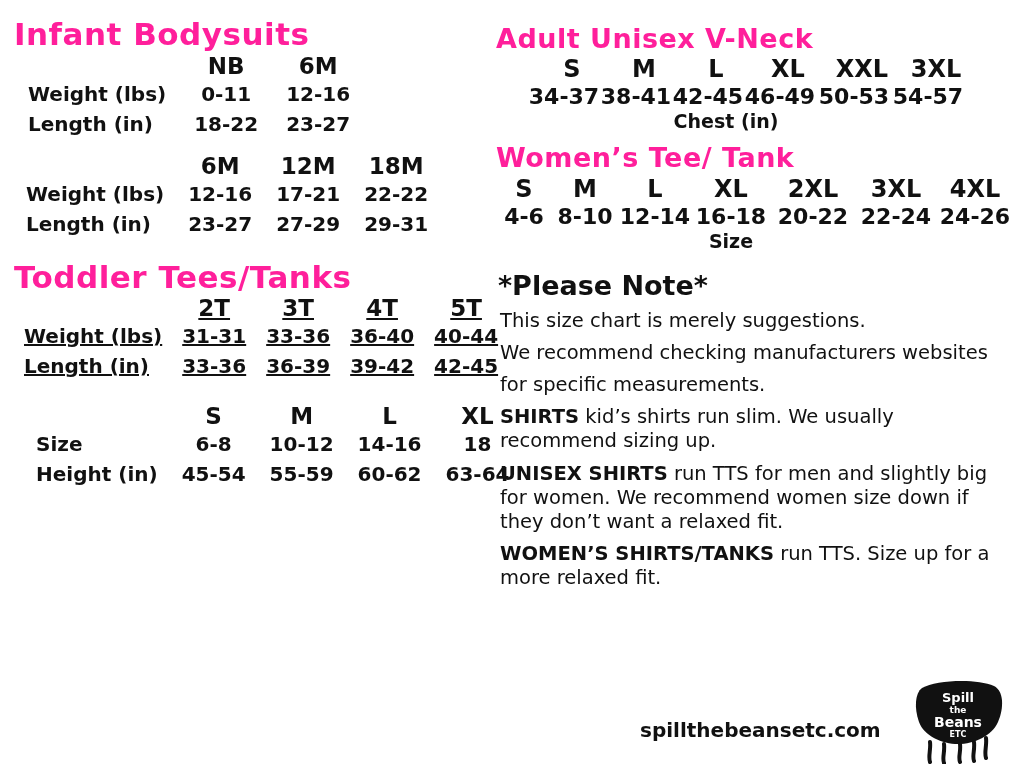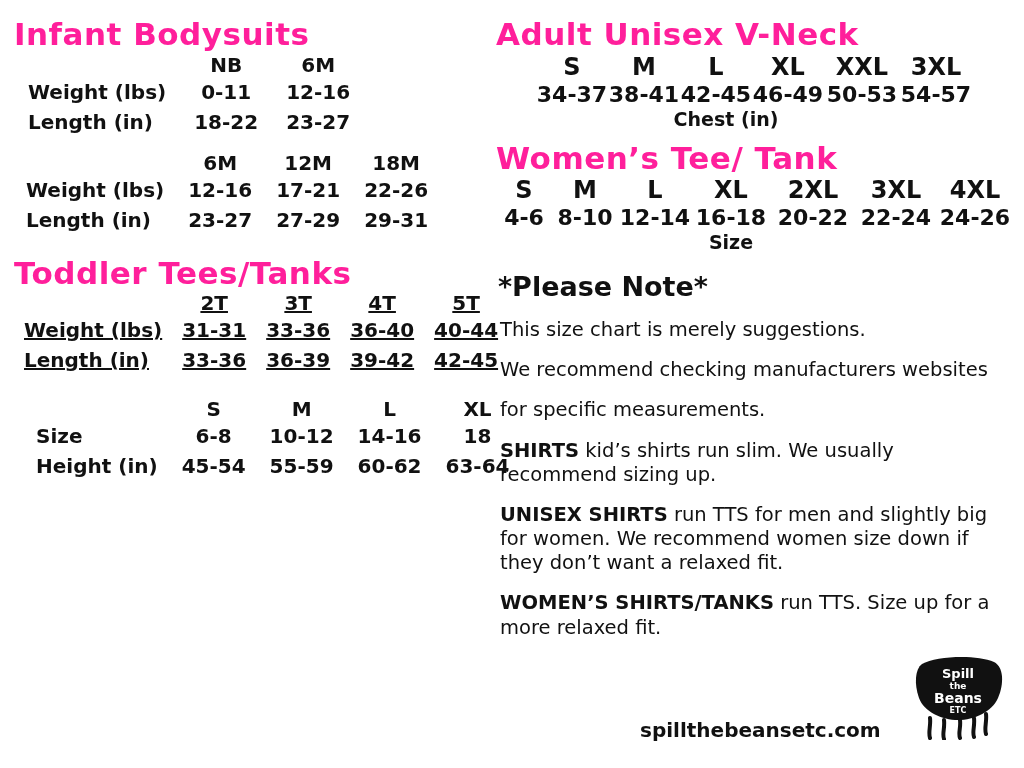--- a/index.html
+++ b/index.html
@@ -32,39 +32,39 @@
   .sec-title {
     color: #ff1f9b;
     font-family: "DejaVu Sans", sans-serif;
     font-weight: bold;
     font-size: 31px;
     letter-spacing: 0.5px;
     line-height: 1.05;
     margin: 0 0 2px 0;
     white-space: nowrap;
   }
-  .sec-title.right { font-size: 31px; }
+  .sec-title.right { font-size: 27px; margin-top: 7px; }
 
   table.size {
     border-collapse: collapse;
     font-weight: bold;
     font-size: 20px;
     color: #111;
   }
   table.size td, table.size th {
     padding: 2px 6px;
     text-align: center;
     white-space: nowrap;
     font-weight: bold;
   }
   table.size td.rowhead, table.size th.rowhead {
     text-align: left;
     padding-right: 10px;
   }
-  table.size th { font-size: 20px; }
+  table.size th { font-size: 23px; }
 
   
   #infant-bodysuits table { margin-left: 0px; }
   #infant-bodysuits th { padding: 0 14px; }
   #infant-bodysuits td { padding: 3px 14px; }
 
   #infant-tees table { margin-left: 0px; }
   #infant-tees th { padding: 0 12px; }
   #infant-tees td { padding: 3px 12px; }
 
@@ -101,36 +101,36 @@
     font-size: 27px;
     color: #111;
     margin: 18px 0 2px 2px;
   }
   .note-list {
     font-size: 19.5px;
     color: #111;
     line-height: 1.24;
     margin-left: 4px;
   }
-  .note-list p { margin: 16px 0 1px 0; font-weight: normal; }
+  .note-list p { margin: 8px 0 1px 0; font-weight: normal; }
   .note-list b { font-weight: bold; }
 
   .footer {
     position: absolute;
     left: 640px;
     bottom: 26px;
     font-size: 20px;
     font-weight: bold;
     color: #111;
     margin-top: 40px;
   }
   .logo {
     position: absolute;
     right: 18px;
-    bottom: 28px;
+    bottom: 4px;
     width: 92px;
     height: 86px;
   }
   .logo svg { display:block; }
 </style>
 </head>
 <body>
 
 <div id="page">
 
@@ -165,21 +165,21 @@
             <tr>
           <th class="rowhead"></th>
           <th>6M</th>
           <th>12M</th>
           <th>18M</th>
         </tr>
         <tr>
           <td class="rowhead">Weight (lbs)</td>
           <td>12-16</td>
           <td>17-21</td>
-          <td>22-26</td>
+          <td>22-22</td>
         </tr>
         <tr>
           <td class="rowhead">Length (in)</td>
           <td>23-27</td>
           <td>27-29</td>
           <td>29-31</td>
         </tr>
       </tbody>
         </table>
     </div>
@@ -248,21 +248,21 @@
     <div class="section">
       <div class="sec-title right">Adult Unisex V-Neck</div>
       <div class="rowline hdr-row" style="margin-left:40px;">
         <div class="cell" style="width:72px">S</div>
         <div class="cell" style="width:72px">M</div>
         <div class="cell" style="width:72px">L</div>
         <div class="cell" style="width:72px">XL</div>
         <div class="cell" style="width:76px">XXL</div>
         <div class="cell" style="width:72px">3XL</div>
       </div>
-      <div class="rowline val-row" style="margin-left:40px;">
+      <div class="rowline val-row" style="margin-left:32px;">
         <div class="cell" style="width:72px">34-37</div>
         <div class="cell" style="width:72px">38-41</div>
         <div class="cell" style="width:72px">42-45</div>
         <div class="cell" style="width:72px">46-49</div>
         <div class="cell" style="width:76px">50-53</div>
         <div class="cell" style="width:72px">54-57</div>
       </div>
       <div class="caption" style="width:380px; margin-left:40px;">Chest (in)</div>
     </div>
 

